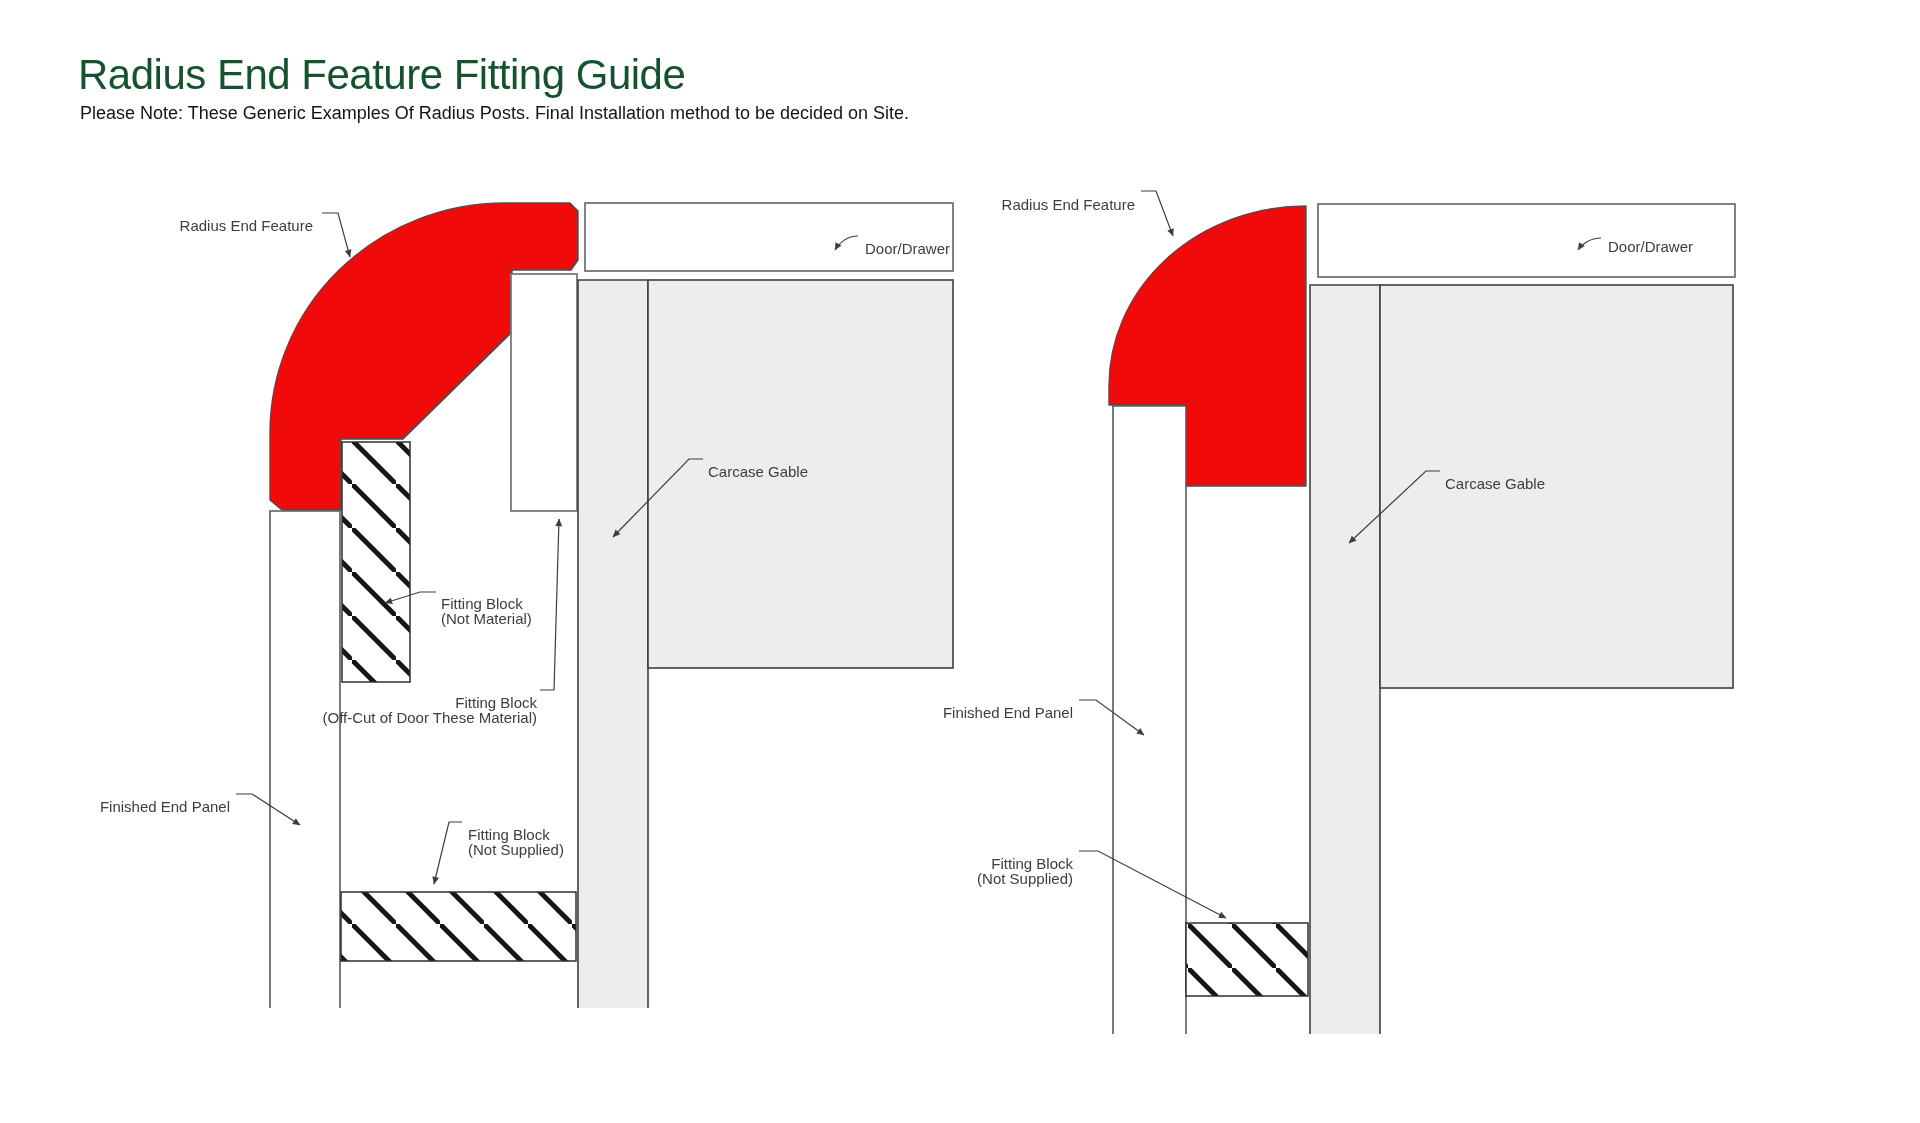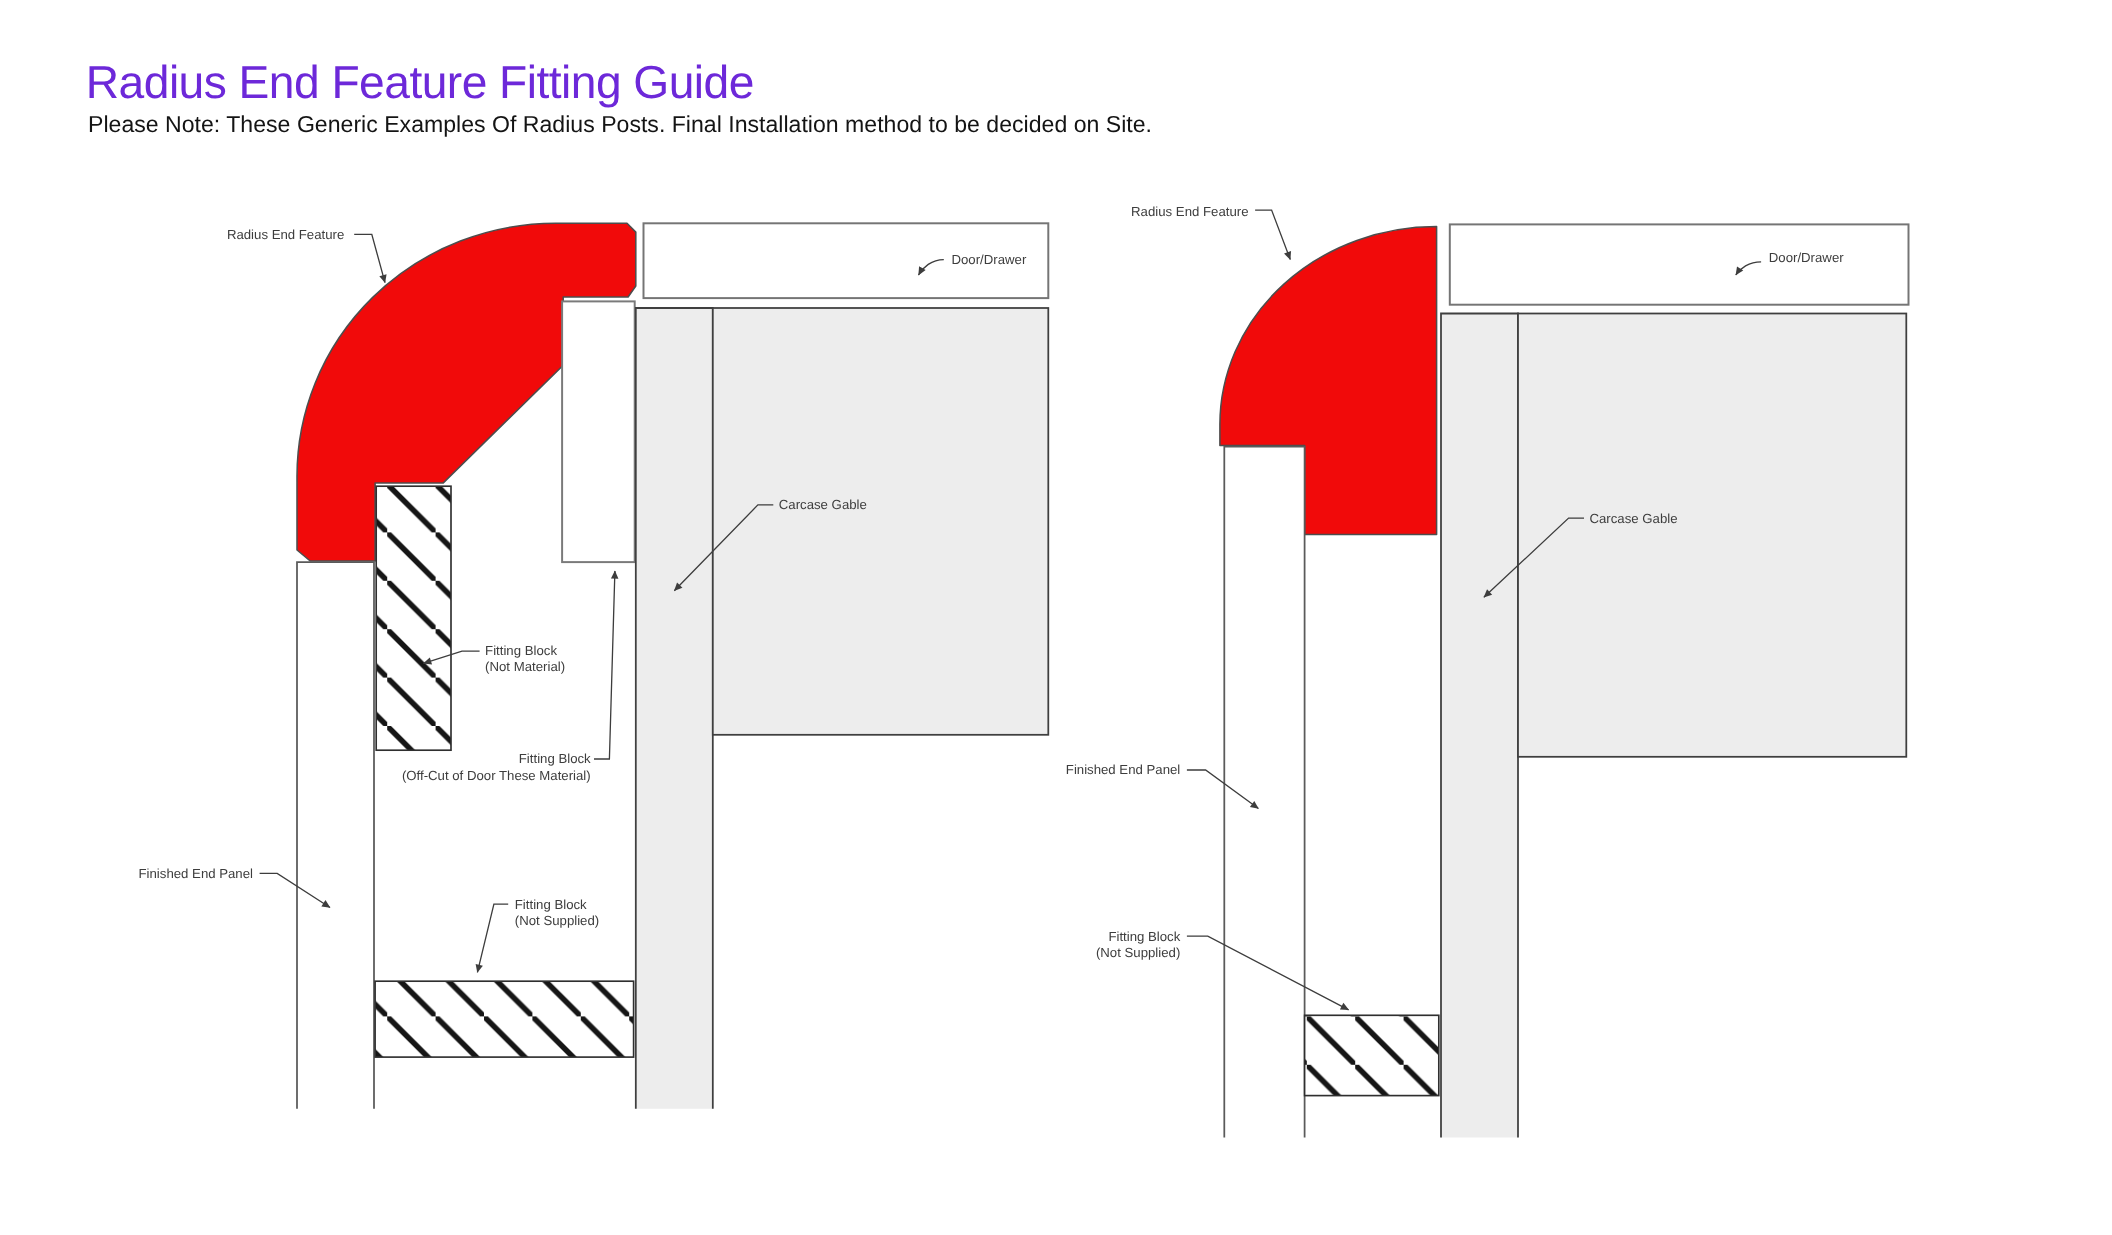--- a/index.html
+++ b/index.html
@@ -6,33 +6,34 @@
   .canvas{
     position:relative;
     width:1920px;height:1123px;
     background:#fff;
     overflow:hidden;
     font-family:"Liberation Sans", sans-serif;
   }
   .page-title{
     position:absolute;left:78px;top:52px;
     font-size:42px;line-height:46px;font-weight:400;
-    color:#6d28d9;letter-spacing:-0.5px;white-space:nowrap;text-align:center;
+    color:#14532d;letter-spacing:-0.5px;white-space:nowrap;text-align:center;
   }
   .page-subtitle{
     position:absolute;left:80px;top:102px;
-    font-size:21px;line-height:23px;font-weight:400;
+    font-size:18px;line-height:23px;font-weight:400;
     color:#141414;white-space:nowrap;
   }
   svg.draw{position:absolute;left:0;top:0;}
   .lbl{
     position:absolute;
-    font-size:12px;line-height:15px;
+    font-size:15px;line-height:15px;
     color:#3d3d3d;
     white-space:nowrap;
+    margin-top:12px;
   }
   .lbl.ra{text-align:right;}
 </style>
 </head>
 <body>
 
 <div class="canvas">
 
   <svg class="draw" width="1920" height="1123" viewBox="0 0 1920 1123">
     <defs>

